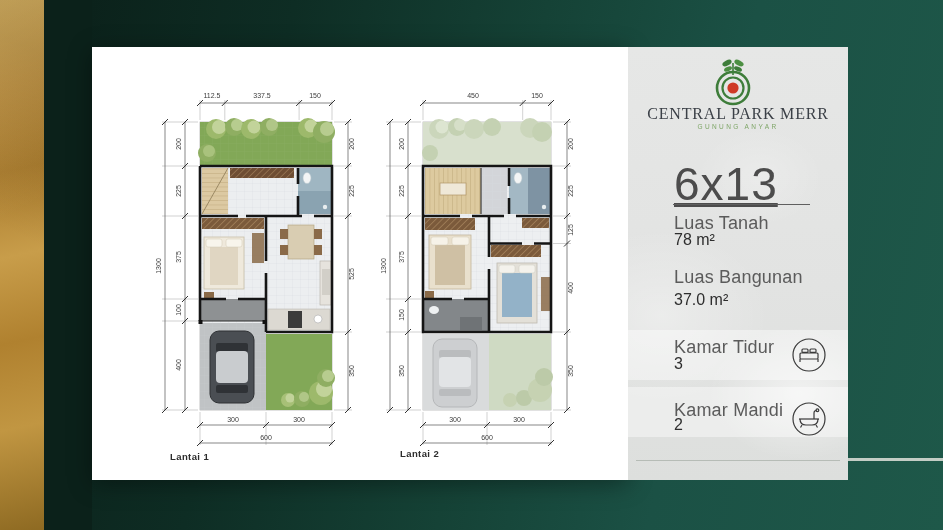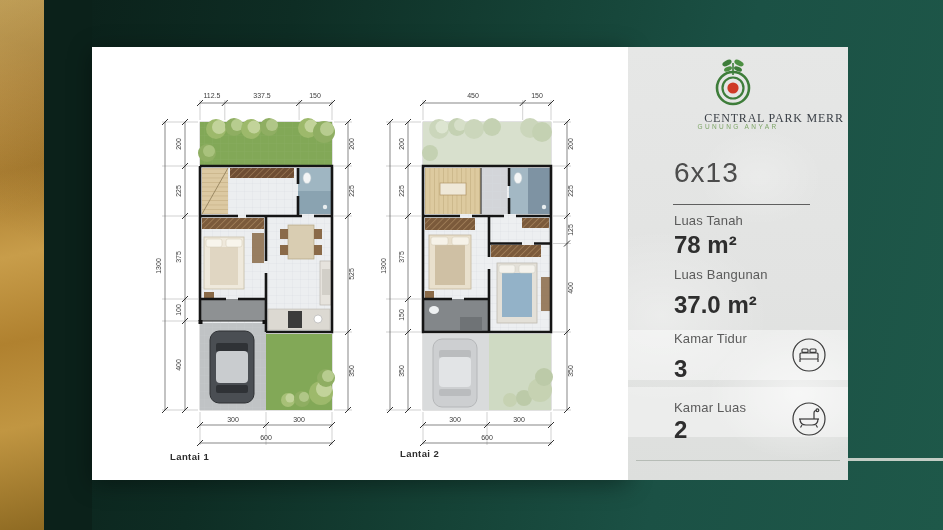--- a/index.html
+++ b/index.html
@@ -18,29 +18,29 @@
   .panel{position:absolute;left:628px;top:47px;width:220px;height:433px;
          background:linear-gradient(180deg,#e6e7e6 0%,#e2e3e2 55%,#dddfdd 100%);}
   .panel::before{content:'';position:absolute;inset:0;pointer-events:none;
          background:
            radial-gradient(130px 95px at 78% 80%, rgba(255,255,255,.55), rgba(255,255,255,0) 70%),
            radial-gradient(150px 120px at 15% 62%, rgba(255,255,255,.35), rgba(255,255,255,0) 72%),
            radial-gradient(90px 70px at 60% 30%, rgba(255,255,255,.25), rgba(255,255,255,0) 70%);}
   .row-band{position:absolute;left:0;width:220px;height:50px;background:rgba(255,255,255,.42);}
   .band-1{top:283px;} .band-2{top:340px;}
   .logo{position:absolute;left:73px;top:8px;width:64px;height:58px;}
-  .brand-name{position:absolute;left:0;top:64px;width:220px;text-align:center;
-       font-family:"Liberation Serif",serif;font-size:12px;letter-spacing:.8px;color:#3b4047;padding-left:36px;}
+  .brand-name{position:absolute;left:0;top:58px;width:220px;text-align:center;
+       font-family:"Liberation Serif",serif;font-size:16px;letter-spacing:.8px;color:#3b4047;}
   .brand-sub{position:absolute;left:0;top:76px;width:220px;text-align:center;
        font-size:6.5px;letter-spacing:2.4px;color:#7fa668;}
-  .size-title{position:absolute;left:46px;top:110px;font-size:28px;font-weight:300;
-       letter-spacing:1px;color:#4c4c4c;}
+  .size-title{position:absolute;left:46px;top:110px;font-size:46px;font-weight:300;
+       letter-spacing:1px;color:#4c4c4c;text-decoration:underline;}
   .divider{position:absolute;left:45px;top:157px;width:137px;border-top:1px solid #5f5f5f;}
-  .item-label{position:absolute;left:46px;font-size:13px;color:#5b5b5b;letter-spacing:.2px;}
-  .item-value{position:absolute;left:46px;font-size:24px;font-weight:700;color:#2e2e2e;}
+  .item-label{position:absolute;left:46px;font-size:18px;color:#5b5b5b;letter-spacing:.2px;}
+  .item-value{position:absolute;left:46px;font-size:16px;font-weight:400;color:#2e2e2e;}
   .item-icon{position:absolute;left:161px;width:40px;height:40px;}
   .panel-footline{position:absolute;left:8px;top:413px;width:204px;border-top:1px solid rgba(150,158,150,.55);}
   .edge-line{position:absolute;left:848px;top:458px;width:95px;height:3px;background:#c3cdc5;}
   .plans{position:absolute;left:92px;top:47px;width:536px;height:433px;}
   text.dim{font-family:"Liberation Sans",sans-serif;font-size:7px;fill:#3b3b3b;}
   text.plabel{font-family:"Liberation Sans",sans-serif;font-size:9.5px;font-weight:bold;
       fill:#2c2c2c;letter-spacing:.4px;}
   .dimline{stroke:#555;stroke-width:.7;fill:none;}
   .ext{stroke:#9a9a9a;stroke-width:.45;fill:none;}
   .tick{stroke:#333;stroke-width:1;fill:none;}
@@ -380,33 +380,33 @@
 
     <div class="size-title">6x13</div>
     <div class="divider"></div>
 
     <div class="item-label" style="top:166px">Luas Tanah</div>
     <div class="item-value" style="top:184px">78 m²</div>
 
     <div class="item-label" style="top:220px">Luas Bangunan</div>
     <div class="item-value" style="top:244px">37.0 m²</div>
 
-    <div class="item-label" style="top:284px">Kamar Tidur</div>
+    <div class="item-label" style="top:290px">Kamar Tidur</div>
     <div class="item-value" style="top:308px">3</div>
     <svg class="item-icon" style="top:288px" viewBox="0 0 40 40">
       <circle cx="20" cy="20" r="16" fill="none" stroke="#3a3a3a" stroke-width="1.2"></circle>
       <g fill="none" stroke="#3a3a3a" stroke-width="1.2">
         <rect x="11" y="18" width="18" height="6" rx="1"></rect>
         <rect x="13" y="14" width="6" height="3.4" rx="1"></rect>
         <rect x="21" y="14" width="6" height="3.4" rx="1"></rect>
         <path d="M11,24 v3 M29,24 v3"></path>
       </g>
     </svg>
 
-    <div class="item-label" style="top:353px">Kamar Luas</div>
+    <div class="item-label" style="top:353px">Kamar Mandi</div>
     <div class="item-value" style="top:369px">2</div>
     <svg class="item-icon" style="top:352px" viewBox="0 0 40 40">
       <circle cx="20" cy="20" r="16" fill="none" stroke="#3a3a3a" stroke-width="1.2"></circle>
       <g fill="none" stroke="#3a3a3a" stroke-width="1.2">
         <path d="M10,20 h20"></path>
         <path d="M11,20 c0,4 2.5,6 6,6 h6 c3.5,0 6,-2 6,-6"></path>
         <path d="M13,26 l-1.5,2.5 M27,26 l1.5,2.5"></path>
         <path d="M25,20 v-6 c0,-1.8 1.2,-2.8 2.6,-2.4"></path>
         <circle cx="28.4" cy="11.2" r="1.4"></circle>
       </g>

